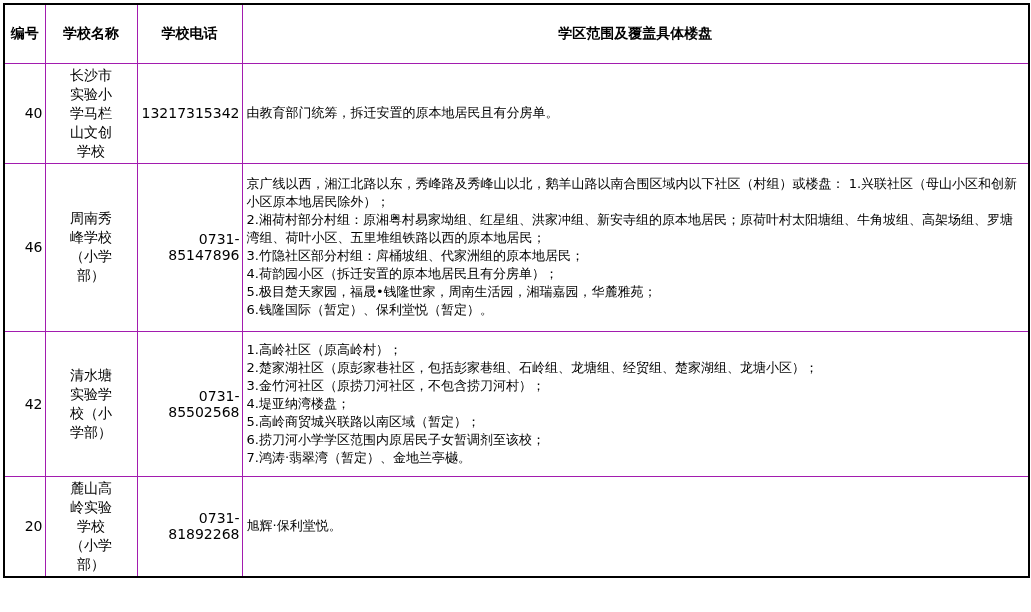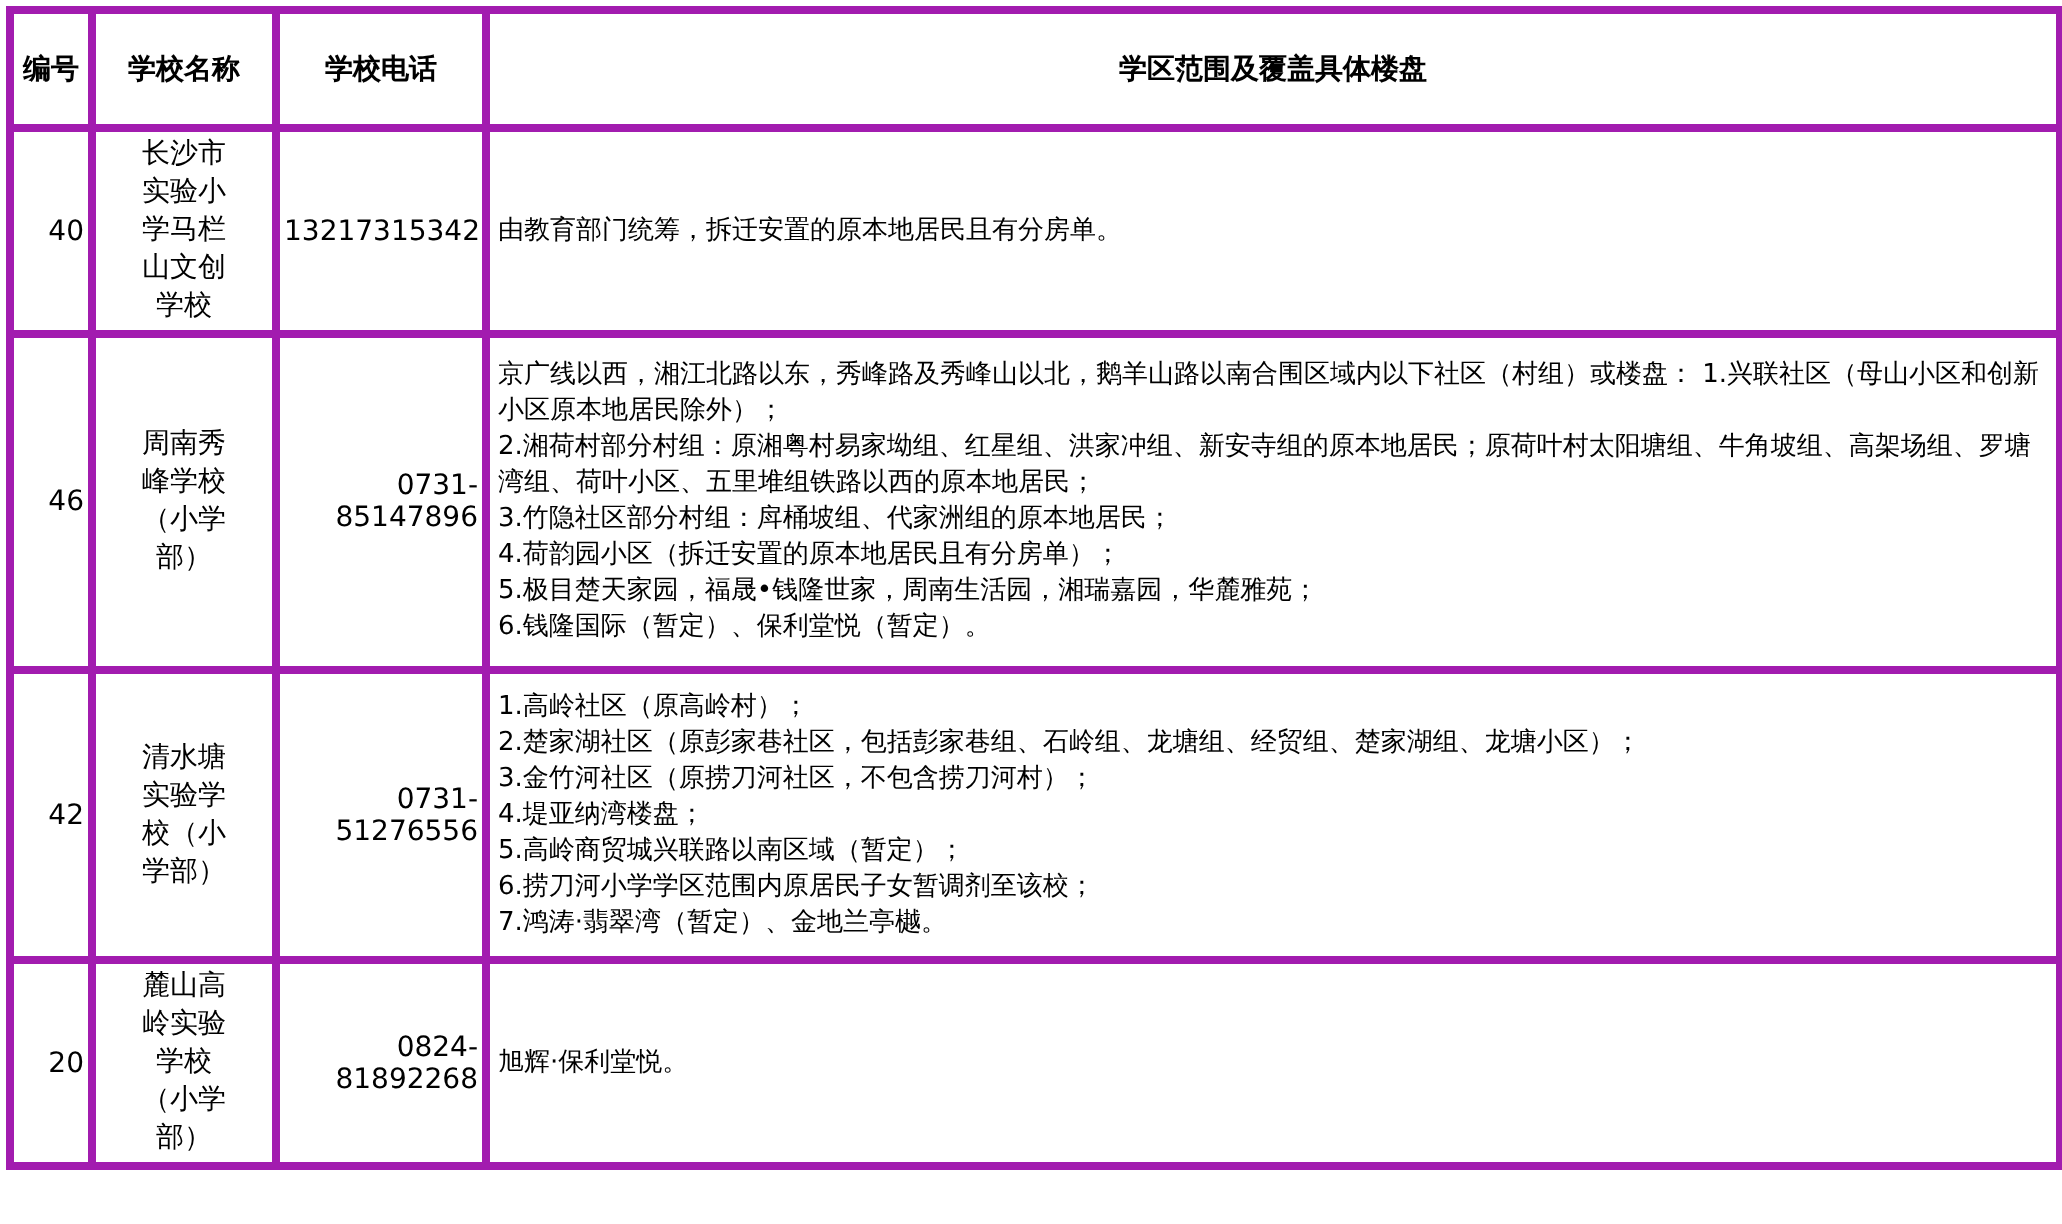--- a/index.html
+++ b/index.html
@@ -17,21 +17,21 @@
     padding: 3px 2px 2px 3px;
   }
   table.school-table {
     border-collapse: collapse;
     table-layout: fixed;
     width: 1025px;
     border: 2px solid #000000;
   }
   table.school-table th,
   table.school-table td {
-    border: 4px solid #a21caf;
+    border: 1px solid #a21caf;
     box-sizing: border-box;
     overflow: hidden;
     margin-left: 16px;
   }
   th.h-cell {
     font-size: 14px;
     font-weight: bold;
     text-align: center;
     vertical-align: middle;
     padding: 2px;
@@ -102,34 +102,34 @@
           <div class="detail-line">2.湘荷村部分村组：原湘粤村易家坳组、红星组、洪家冲组、新安寺组的原本地居民；原荷叶村太阳塘组、牛角坡组、高架场组、罗塘湾组、荷叶小区、五里堆组铁路以西的原本地居民；</div>
           <div class="detail-line">3.竹隐社区部分村组：戽桶坡组、代家洲组的原本地居民；</div>
           <div class="detail-line">4.荷韵园小区（拆迁安置的原本地居民且有分房单）；</div>
           <div class="detail-line">5.极目楚天家园，福晟•钱隆世家，周南生活园，湘瑞嘉园，华麓雅苑；</div>
           <div class="detail-line">6.钱隆国际（暂定）、保利堂悦（暂定）。</div>
         </td>
       </tr>
       <tr class="row-42">
         <td class="c-id">42</td>
         <td class="c-name">清水塘实验学校（小学部）</td>
-        <td class="c-phone">0731-51276556</td>
+        <td class="c-phone">0731-85502568</td>
         <td class="c-details">
           <div class="detail-line">1.高岭社区（原高岭村）；</div>
           <div class="detail-line">2.楚家湖社区（原彭家巷社区，包括彭家巷组、石岭组、龙塘组、经贸组、楚家湖组、龙塘小区）；</div>
           <div class="detail-line">3.金竹河社区（原捞刀河社区，不包含捞刀河村）；</div>
           <div class="detail-line">4.堤亚纳湾楼盘；</div>
           <div class="detail-line">5.高岭商贸城兴联路以南区域（暂定）；</div>
           <div class="detail-line">6.捞刀河小学学区范围内原居民子女暂调剂至该校；</div>
           <div class="detail-line">7.鸿涛·翡翠湾（暂定）、金地兰亭樾。</div>
         </td>
       </tr>
       <tr class="row-44">
         <td class="c-id">20</td>
         <td class="c-name">麓山高岭实验学校（小学部）</td>
-        <td class="c-phone">0824-81892268</td>
+        <td class="c-phone">0731-81892268</td>
         <td class="c-details">
           <div class="detail-line">旭辉·保利堂悦。</div>
         </td>
       </tr>
     </tbody>
   </table>
 </div>
 
 </body></html>

